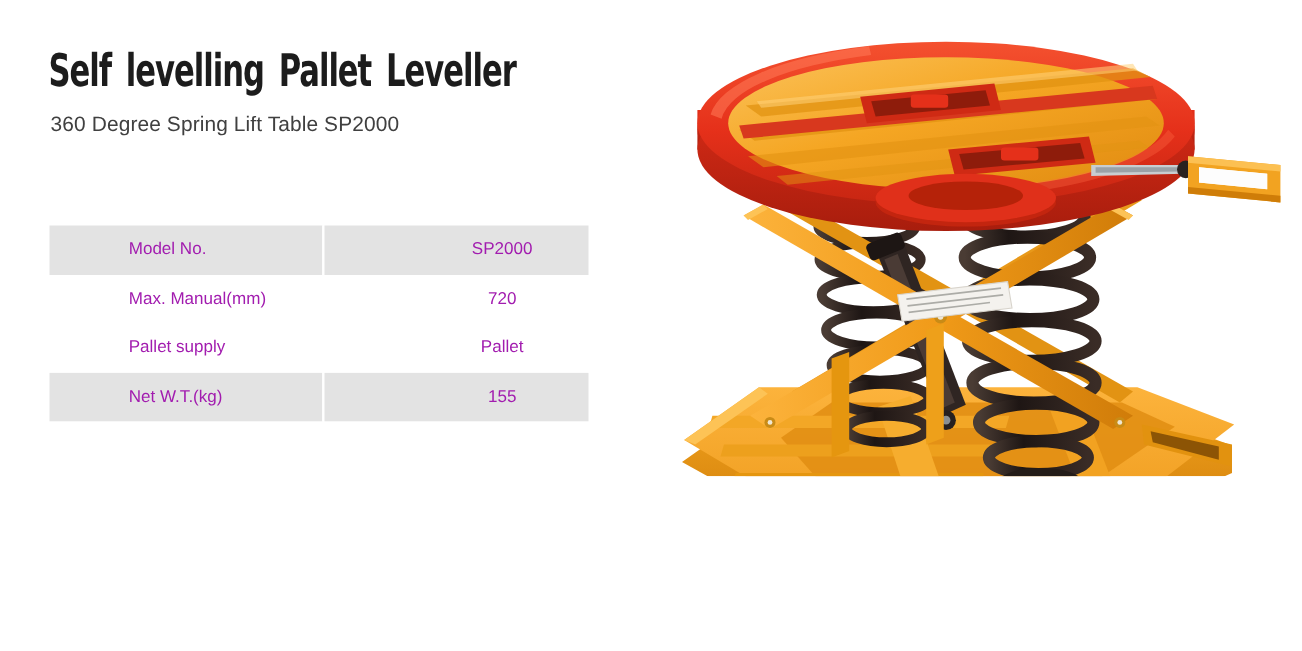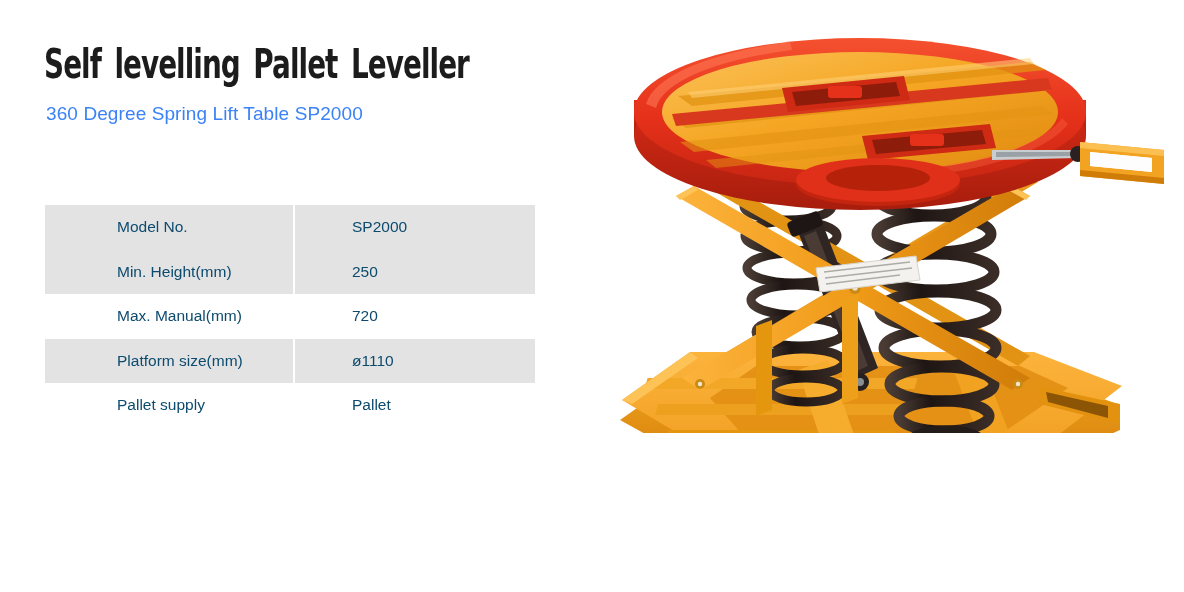--- a/index.html
+++ b/index.html
@@ -46,21 +46,21 @@
     white-space: nowrap;
   }
 
   .product-subtitle {
     position: absolute;
     left: 46px;
     top: 102px;
     font-family: "Liberation Sans", sans-serif;
     font-size: 19px;
     line-height: 24px;
-    color: #3b82f6;
+    color: #404040;
     letter-spacing: 0.1px;
     white-space: nowrap;
   }
 
   
   .spec-table {
     position: absolute;
     left: 45px;
     top: 205px;
     width: 490px;
@@ -68,21 +68,21 @@
     border-spacing: 0;
     table-layout: fixed;
   }
   .spec-table tr { height: 44.5px; }
 
   .spec-table td {
     height: 44.5px;
     padding: 0;
     font-family: "Liberation Sans", sans-serif;
     font-size: 15.5px;
-    color: #0c4a6e;
+    color: #a21caf;
     vertical-align: middle;
     background: #ffffff;
     border: 0;
   }
 
   .spec-table tr.shaded td { background: #e3e3e3; }
 
   .spec-table td.cell-label {
     width: 248px;
     padding-left: 72px;
@@ -90,22 +90,22 @@
     box-sizing: border-box;
   }
   
   .spec-table td.cell-gutter {
     width: 2px;
     background: #ffffff !important;
     padding: 0;
   }
   .spec-table td.cell-value {
     width: 240px;
-    padding-left: 57px;
-    text-align: left;
+    padding-left: 83px;
+    text-align: center;
     box-sizing: border-box;
   }
 
   
   .photo-pane {
     position: absolute;
     left: 560px;
     top: 0;
     width: 624px;
     height: 592px;
@@ -125,39 +125,34 @@
 
     <div class="product-subtitle">360 Degree Spring Lift Table SP2000</div>
 
     <table class="spec-table">
       <tbody>
           <tr class="shaded">
             <td class="cell-label">Model No.</td>
             <td class="cell-gutter"></td>
             <td class="cell-value">SP2000</td>
           </tr>
-          <tr class="shaded">
-            <td class="cell-label">Min. Height(mm)</td>
-            <td class="cell-gutter"></td>
-            <td class="cell-value">250</td>
-          </tr>
           <tr>
             <td class="cell-label">Max. Manual(mm)</td>
             <td class="cell-gutter"></td>
             <td class="cell-value">720</td>
           </tr>
-          <tr class="shaded">
-            <td class="cell-label">Platform size(mm)</td>
-            <td class="cell-gutter"></td>
-            <td class="cell-value">ø1110</td>
-          </tr>
           <tr>
             <td class="cell-label">Pallet supply</td>
             <td class="cell-gutter"></td>
             <td class="cell-value">Pallet</td>
+          </tr>
+          <tr class="shaded">
+            <td class="cell-label">Net W.T.(kg)</td>
+            <td class="cell-gutter"></td>
+            <td class="cell-value">155</td>
           </tr>
         </tbody>
     </table>
 
   </div>
 
   <div class="photo-pane">
     <svg width="624" height="592" viewBox="0 0 624 592">
       <defs>
         <linearGradient id="gRedTop" x1="0" y1="0" x2="0" y2="1">

